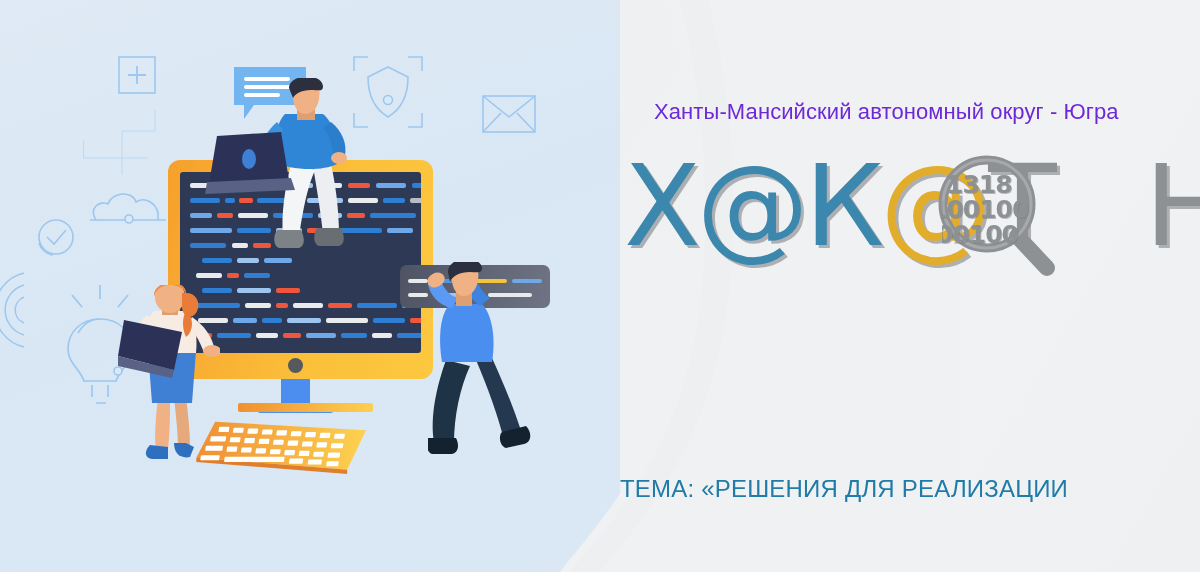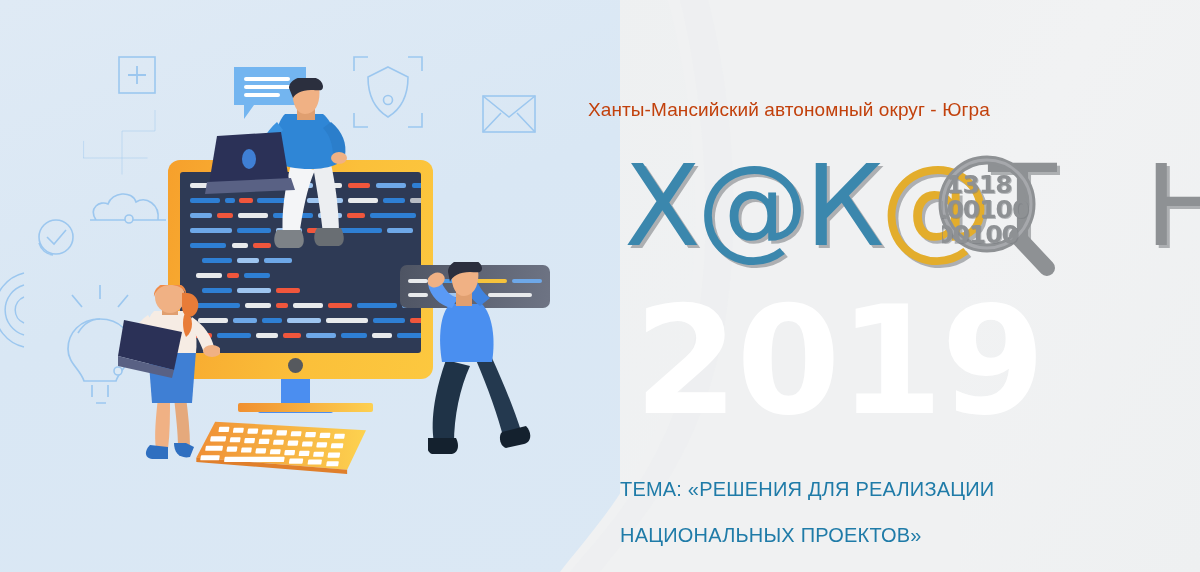--- a/index.html
+++ b/index.html
@@ -82,22 +82,22 @@
     background:linear-gradient(90deg,#f09030,#fdd050); border-radius:2px;
   }
   .p-top    { left:255px; top:78px;  }
   .p-woman  { left:120px; top:285px; }
   .p-right  { left:428px; top:262px; }
   .laptop-top { left:205px; top:132px; }
   .laptop-woman { left:118px; top:318px; }
 
   
   .region-title {
-    position:absolute; left:588px; top:99px;
-    font-size:19px; color:#c2410c; letter-spacing:.1px;
+    position:absolute; left:654px; top:99px;
+    font-size:22px; color:#6d28d9; letter-spacing:.1px;
     white-space:nowrap;
   }
 
   .logo-wrap {
     position:absolute; left:624px; top:150px;
     width:520px; height:125px;
   }
   .logo-text {
     position:absolute; left:0; top:-6px;
     font-family:"DejaVu Sans", sans-serif;
@@ -125,21 +125,21 @@
   .year {
     position:absolute; left:634px; top:286px;
     font-family:"DejaVu Sans", sans-serif;
     font-size:150px; font-weight:700; line-height:150px;
     color:#ffffff; letter-spacing:-2px;
   }
 
   .theme {
     position:absolute; left:620px; top:466px;
     width:520px;
-    font-size:20px; font-weight:400; line-height:46px;
+    font-size:24px; font-weight:400; line-height:46px;
     color:#1f7ba8; letter-spacing:.2px;
   }
   .theme div { white-space:nowrap; }
 </style>
 </head>
 <body>
 
 <div class="banner">
 
   <div class="bg-right"></div>
@@ -450,20 +450,18 @@
       </g>
     </svg>
 
     <div class="binary-rows">
       <div>1318</div>
       <div>100100</div>
       <div>00100</div>
     </div>
   </div>
 
-  <div class="year">2019</div>
 
   <div class="theme">
     <div>ТЕМА: «РЕШЕНИЯ ДЛЯ РЕАЛИЗАЦИИ</div>
-    <div>НАЦИОНАЛЬНЫХ ПРОЕКТОВ»</div>
   </div>
 
 </div>
 
 </body></html>

